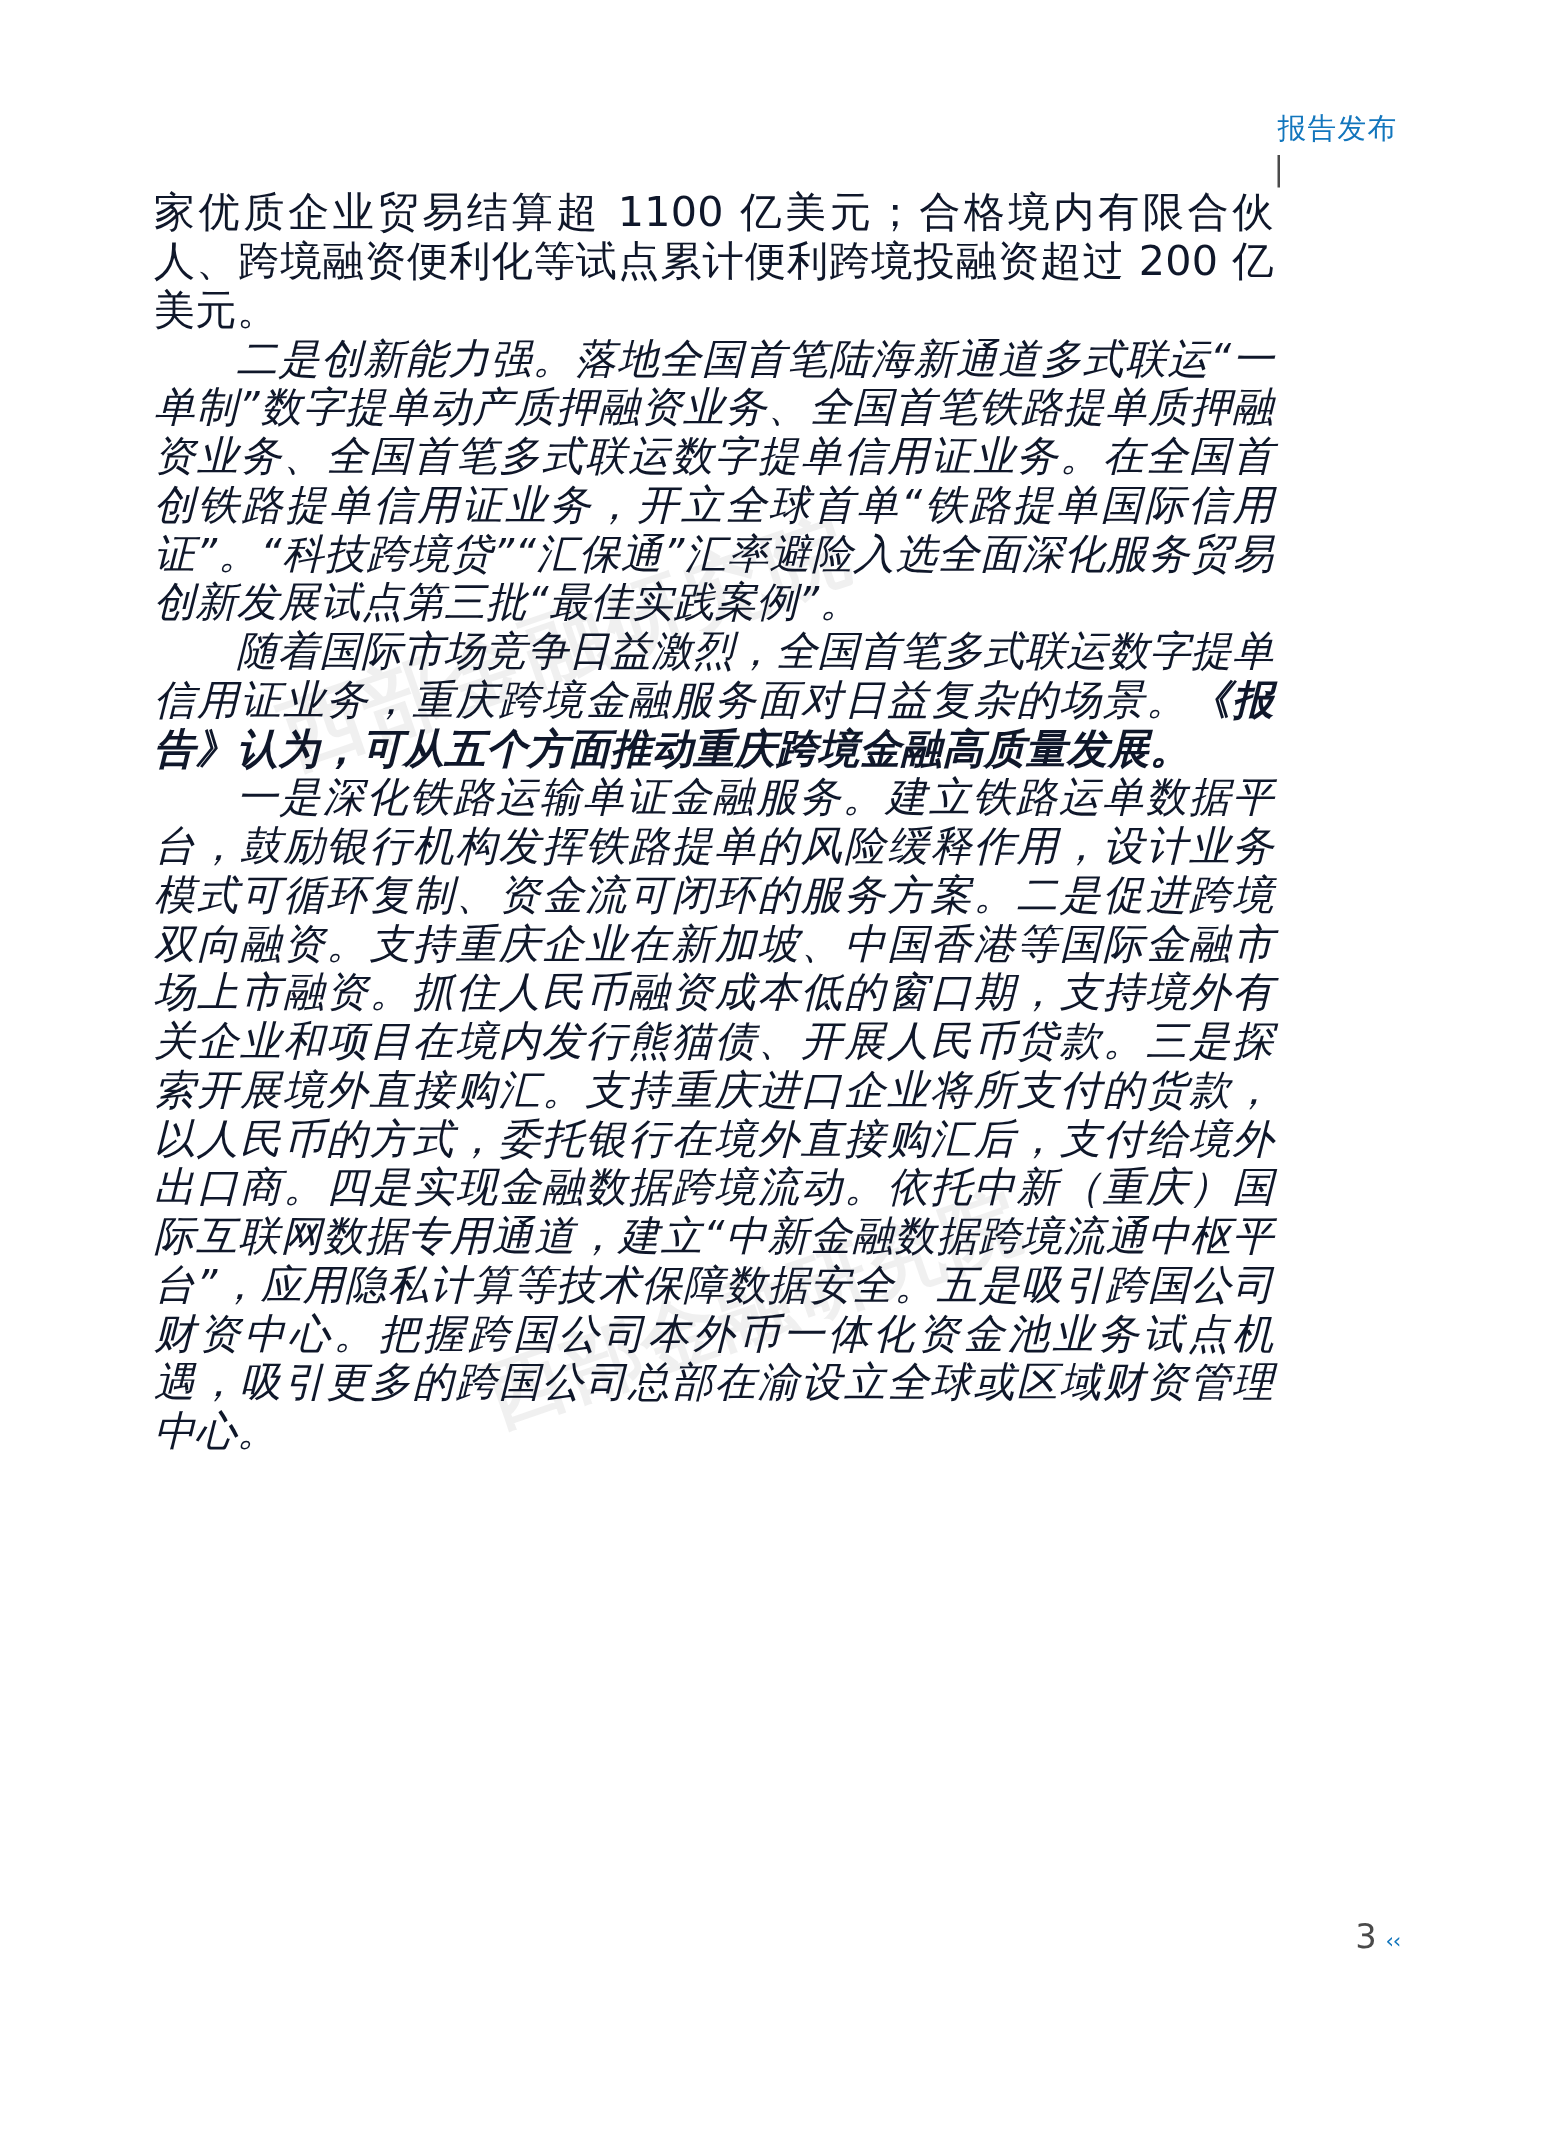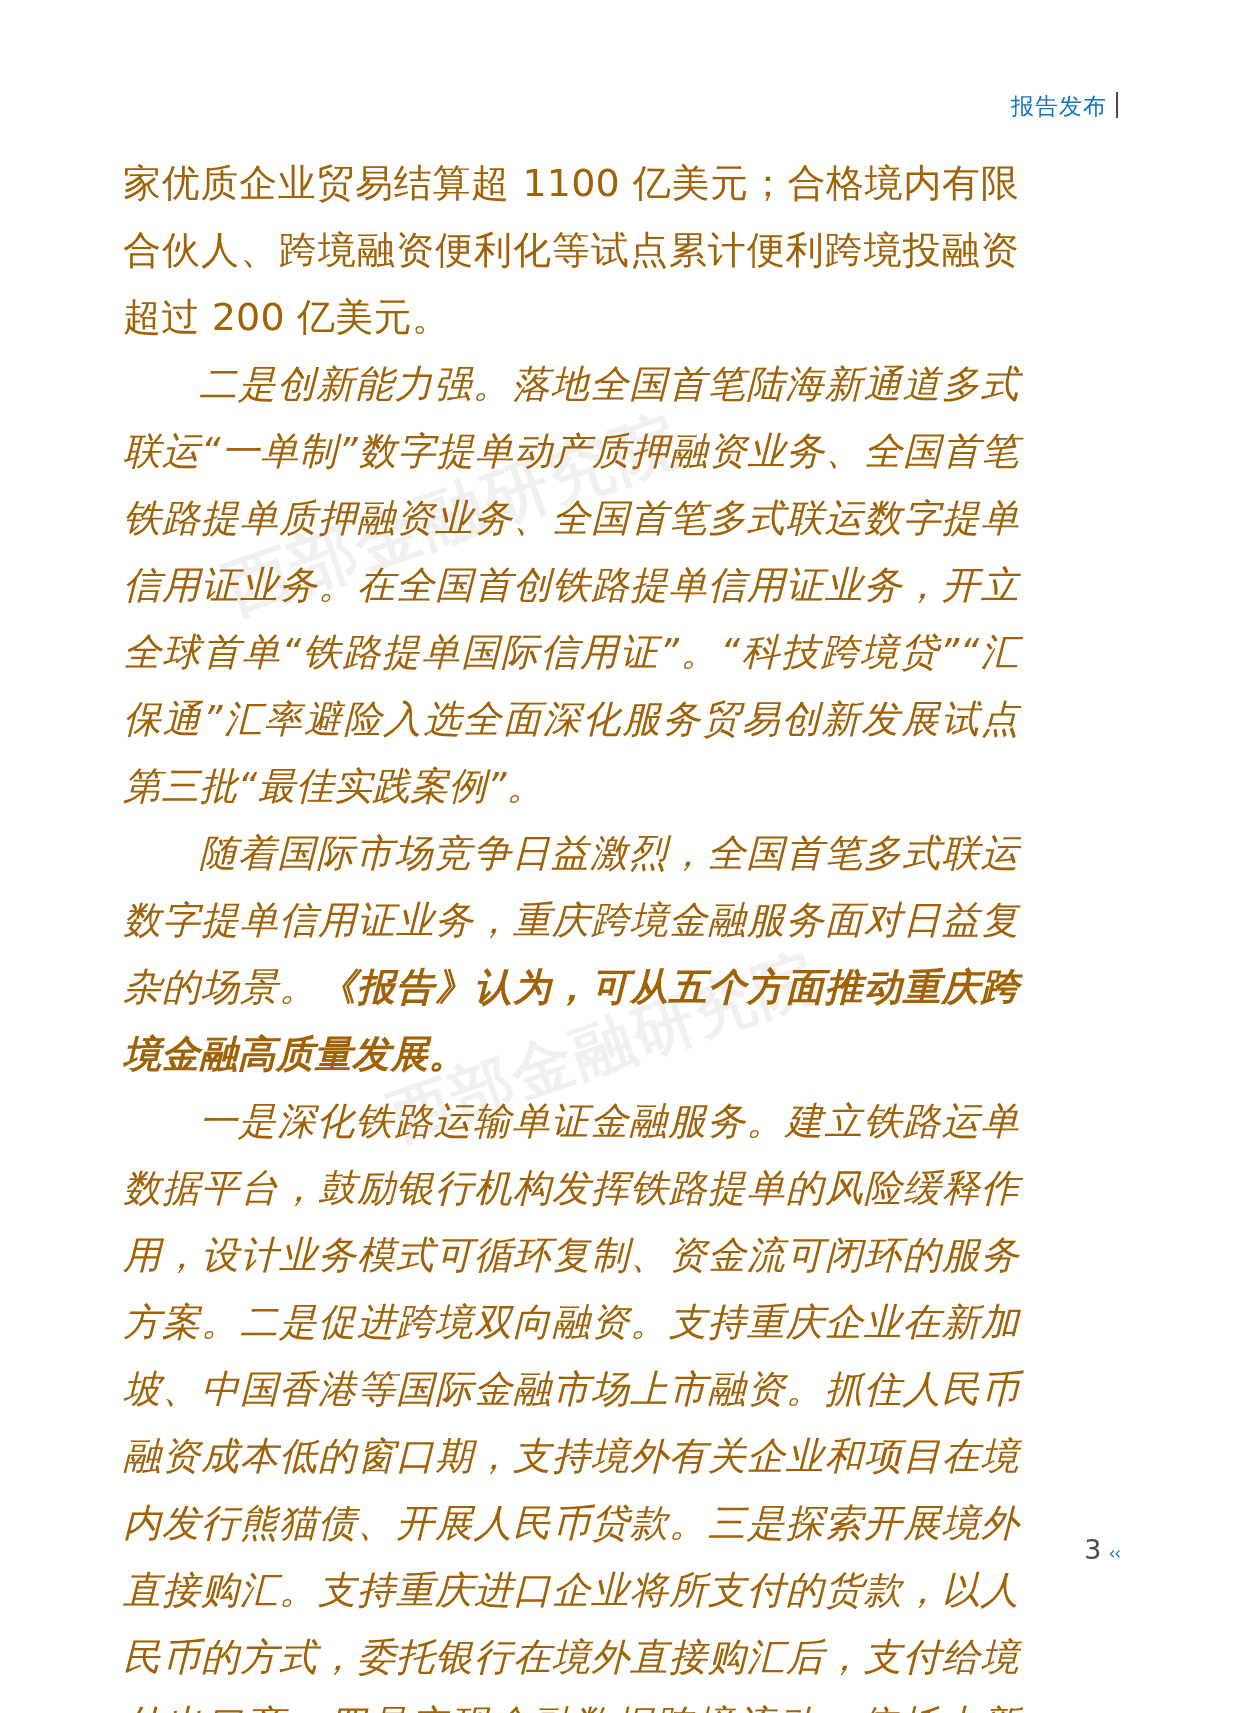--- a/index.html
+++ b/index.html
@@ -44,23 +44,24 @@
     font-size: 62px;
     transform: rotate(-19deg);
   }
 
   
   .page-header {
     position: absolute;
     top: 92px;
     right: 122px;
     display: flex;
-    align-items: flex-end;
+    align-items: flex-start;
     gap: 9px;
     z-index: 2;
+    flex-direction: column;
   }
   .page-header .hdr-text {
     font-family: "DejaVu Sans", "Liberation Sans", sans-serif;
     font-size: 23px;
     color: #1276bd;
     letter-spacing: 1px;
     line-height: 1;
   }
   .page-header .hdr-rule {
     display: inline-block;
@@ -72,23 +73,23 @@
   
   .content {
     position: absolute;
     top: 150px;
     left: 123px;
     width: 896px;
     z-index: 1;
   }
   p.para {
     margin: 0;
-    font-size: 38px;
-    line-height: 67px;
-    color: #a16207;
+    font-size: 33px;
+    line-height: 39px;
+    color: #0f172a;
     text-align: justify;
     text-justify: inter-ideograph;
     text-align-last: left;
     letter-spacing: 0.2px;
     font-family: "DejaVu Sans", "Liberation Sans", sans-serif;
     font-weight: 400;
   }
   p.para.indent {
     text-indent: 2em;
     font-style: italic;

